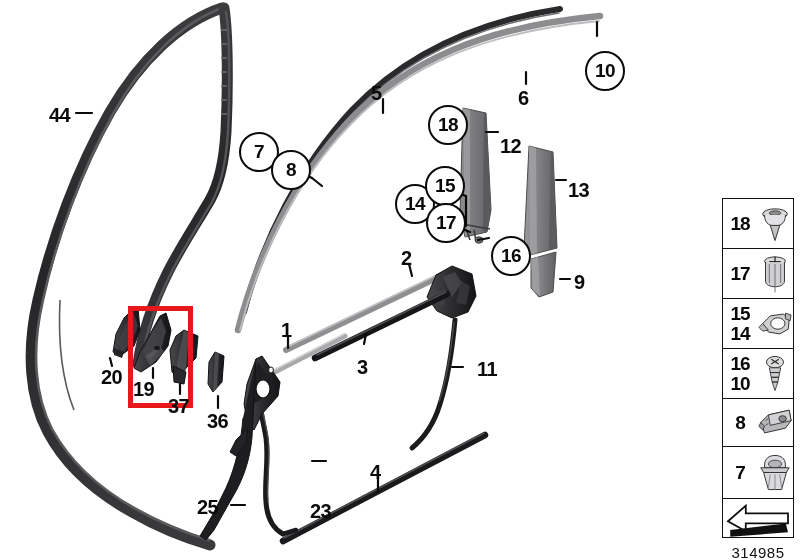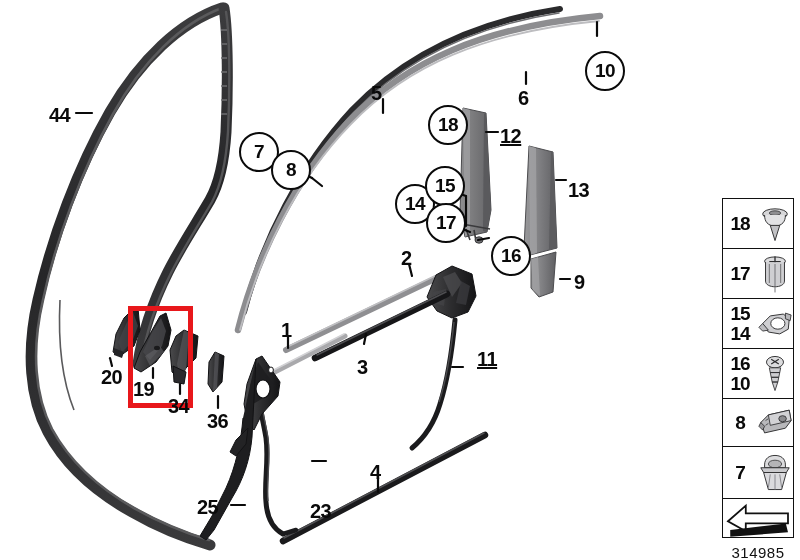--- a/index.html
+++ b/index.html
@@ -219,31 +219,31 @@
       <div class="lbl" style="left: 281px; top: 320px;">1</div>
       <div class="lbl" style="left: 401px; top: 248px;">2</div>
       <div class="lbl" style="left: 357px; top: 357px;">3</div>
       <div class="lbl" style="left: 370px; top: 462px;">4</div>
       <div class="lbl" style="left: 371px; top: 83px;">5</div>
       <div class="lbl" style="left: 518px; top: 88px;">6</div>
       <div class="circ" style="left: 239px; top: 132px;">7</div>
       <div class="circ" style="left: 271px; top: 150px;">8</div>
       <div class="lbl" style="left: 574px; top: 272px;">9</div>
       <div class="circ" style="left: 585px; top: 51px;">10</div>
-      <div class="lbl" style="left: 477px; top: 349px; text-decoration: underline;">11</div>
-      <div class="lbl" style="left: 500px; top: 126px; text-decoration: underline;">12</div>
+      <div class="lbl" style="left: 477px; top: 359px;">11</div>
+      <div class="lbl" style="left: 500px; top: 136px;">12</div>
       <div class="lbl" style="left: 568px; top: 180px;">13</div>
       <div class="circ" style="left: 395px; top: 184px;">14</div>
       <div class="circ" style="left: 425px; top: 166px;">15</div>
       <div class="circ" style="left: 491px; top: 236px;">16</div>
       <div class="circ" style="left: 426px; top: 203px;">17</div>
       <div class="circ" style="left: 428px; top: 105px;">18</div>
       <div class="lbl" style="left: 133px; top: 379px;">19</div>
       <div class="lbl" style="left: 101px; top: 367px;">20</div>
-      <div class="lbl" style="left: 168px; top: 396px;">34</div>
+      <div class="lbl" style="left: 168px; top: 396px;">37</div>
       <div class="lbl" style="left: 207px; top: 411px;">36</div>
       <div class="lbl" style="left: 310px; top: 453px; margin-top: 48px;">23</div>
       <div class="lbl" style="left: 49px; top: 105px;">44</div>
       <div class="lbl" style="left: 197px; top: 497px;">25</div>
     </div>
 
   <div id="legend" style="left: 722px; top: 198px; width: 72px; height: 340px;">
       <div class="lcell" style="height: 50px;">
         <div class="lnums">
           <div class="lnum">18</div>

